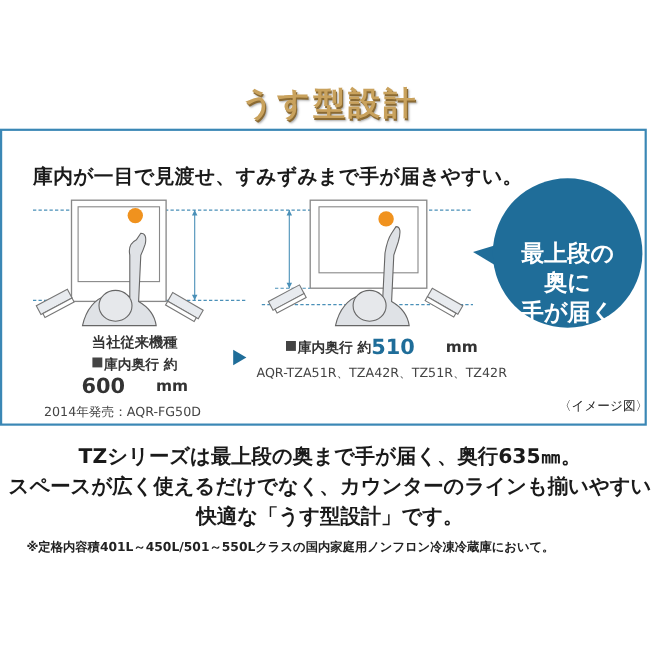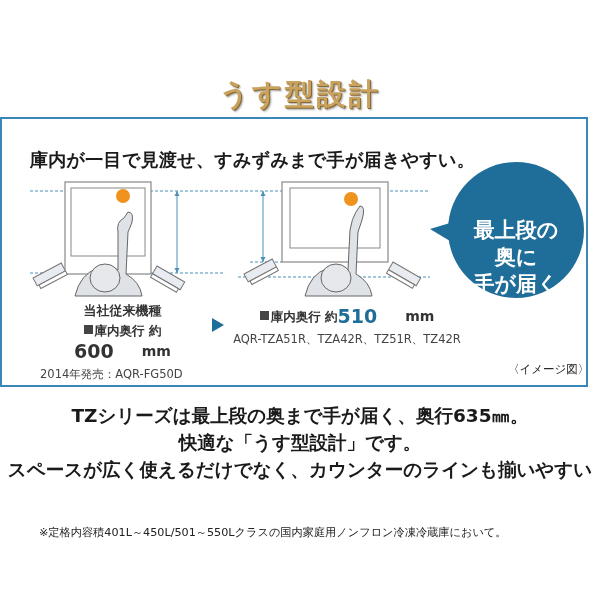--- a/index.html
+++ b/index.html
@@ -40,21 +40,21 @@
     .arrow-tri {
       position:absolute; left:212px; top:318px; width:0; height:0;
       border-top:7px solid transparent; border-bottom:7px solid transparent; border-left:12px solid #1f6d99;
     }
     .image-note { position:absolute; left:508px; top:362px; font-size:11.5px; color:#222; }
     .body-text {
       position:absolute; left:0; top:402px; width:600px; text-align:center;
       font-size:18.5px; font-weight:bold; line-height:27px; color:#1a1a1a;
     }
     .footnote {
-      position:absolute; left:39px; top:490px; font-size:11.2px; font-weight:normal; color:#222; line-height:16px;margin-top:35px;
+      position:absolute; left:24px; top:490px; font-size:11.2px; font-weight:bold; color:#222; line-height:16px;
     }
     .footnote .l2 { padding-left:12px; }
   </style>
 </head>
 <body>
 
 <div class="title">うす型設計</div>
 
 <div class="frame"></div>
 
@@ -134,19 +134,19 @@
   <div class="depth">
     <span class="sq"></span><span>庫内奥行 約</span><span class="val blue">510</span><span class="unit">mm</span>
   </div>
   <div class="model">AQR-TZA51R、TZA42R、TZ51R、TZ42R</div>
 </div>
 
 <div class="image-note">〈イメージ図〉</div>
 
 <div class="body-text">
   <div>TZシリーズは最上段の奥まで手が届く、奥行635㎜。</div>
+  <div>スペースが広く使えるだけでなく、カウンターのラインも揃いやすい</div>
   <div>快適な「うす型設計」です。</div>
-  <div>スペースが広く使えるだけでなく、カウンターのラインも揃いやすい</div>
 </div>
 
 <div class="footnote">
   <div>※定格内容積401L～450L/501～550Lクラスの国内家庭用ノンフロン冷凍冷蔵庫において。</div>
 </div>
 
 </body></html>

